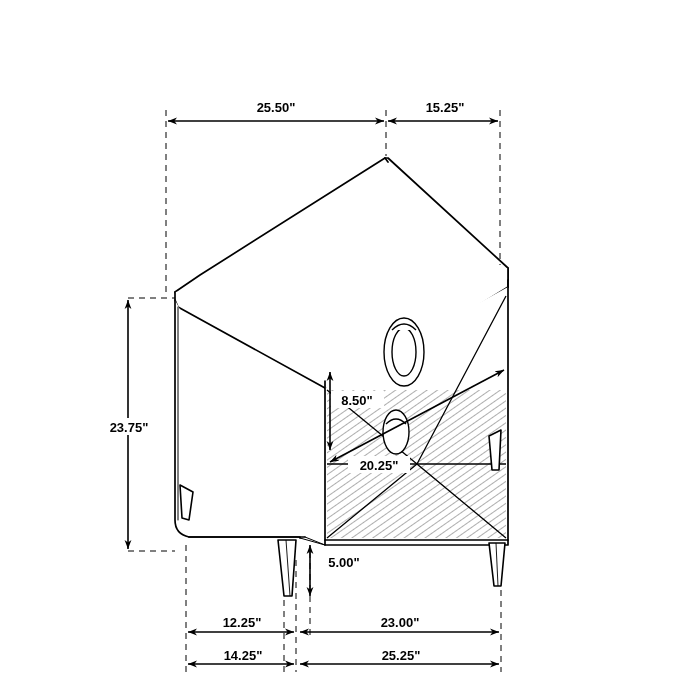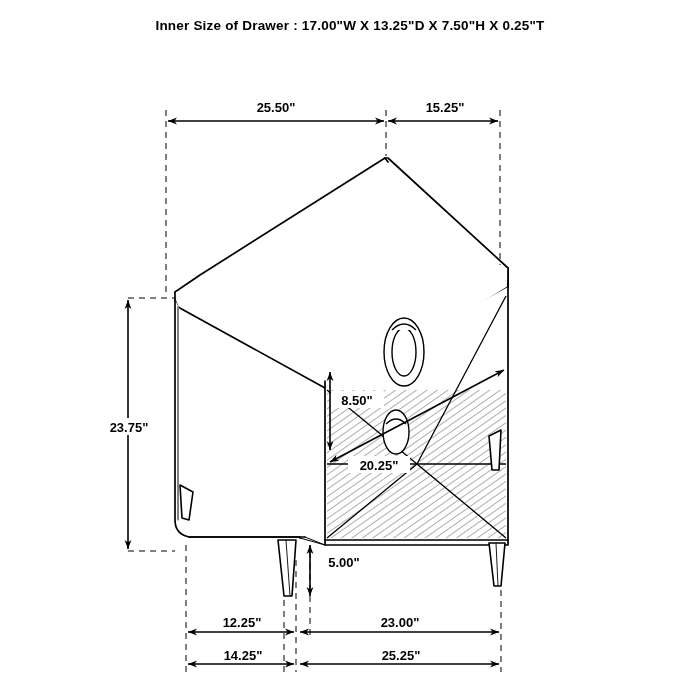--- a/index.html
+++ b/index.html
@@ -38,21 +38,20 @@
     font-size: 13px;
     font-weight: bold;
     fill: #000000;
   }
 </style>
 </head>
 <body>
 
 <div id="page">
 
-  <div id="title">Inner Size of Drawer : 17.00"W X 13.25"D X 7.50"H X 0.25"T</div>
 
   <svg id="drawing" width="700" height="700" viewBox="0 0 700 700">
 
     <defs>
       <marker id="arrL" markerWidth="10" markerHeight="8" refX="9" refY="4" orient="auto" markerUnits="userSpaceOnUse">
         <path d="M9,4 L0,0.6 L2.6,4 L0,7.4 Z" fill="#000"></path>
       </marker>
       <marker id="arrR" markerWidth="10" markerHeight="8" refX="1" refY="4" orient="auto" markerUnits="userSpaceOnUse">
         <path d="M1,4 L10,0.6 L7.4,4 L10,7.4 Z" fill="#000"></path>
       </marker>

